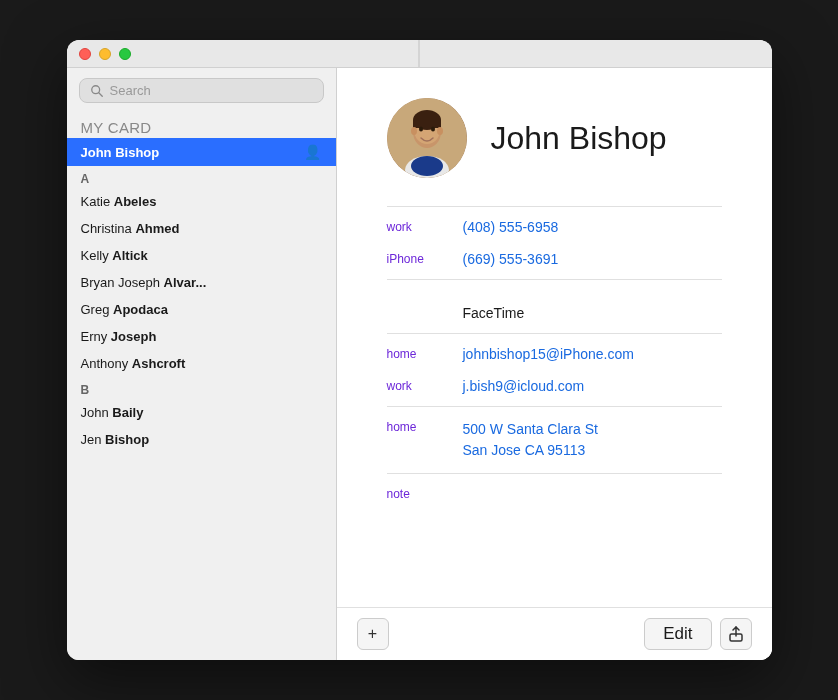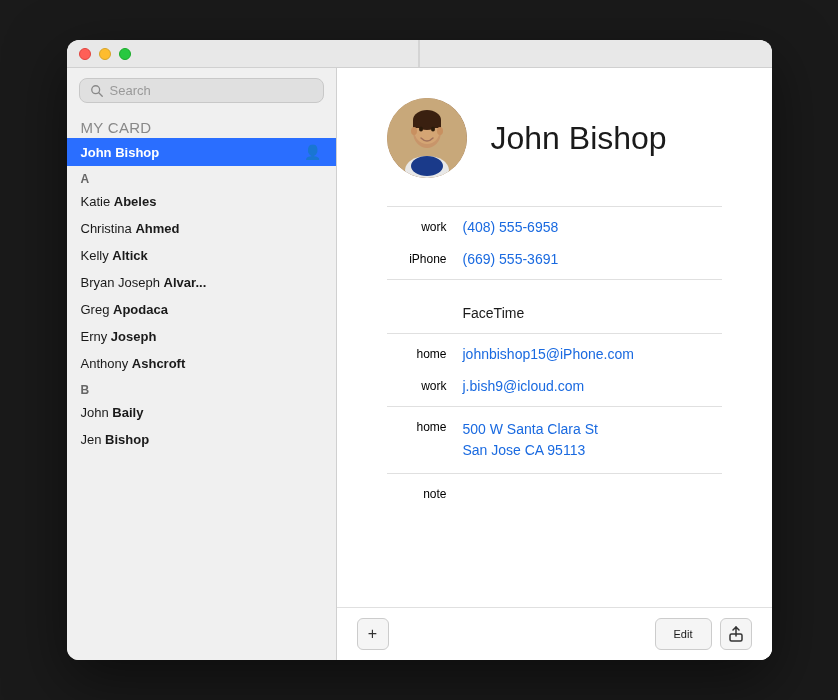--- a/index.html
+++ b/index.html
@@ -177,22 +177,21 @@
       margin: 4px 0;
     }
     .field-row {
       display: flex;
       align-items: flex-start;
       padding: 8px 0;
       gap: 16px;
     }
     .field-label {
       font-size: 12px;
-      color: #000000;
-      text-align: right;
+      color: #6d28d9;
       min-width: 60px;
       flex-shrink: 0;
       padding-top: 1px;
     }
     .field-value {
       font-size: 14px;
       color: #1a6ae0;
       flex: 1;
     }
     .field-value.black { color: #1a1a1a; }
@@ -234,21 +233,21 @@
       justify-content: center;
       cursor: pointer;
       font-size: 16px;
       color: #333;
     }
     .text-btn {
       padding: 5px 18px;
       border-radius: 6px;
       border: 1px solid #ccc;
       background: #f5f5f5;
-      font-size: 11px;
+      font-size: 17px;
       color: #1a1a1a;
       cursor: pointer;
       font-family: inherit;
     }
   </style>
 </head>
 <body>
 
 <div class="window">
   <div class="titlebar">

